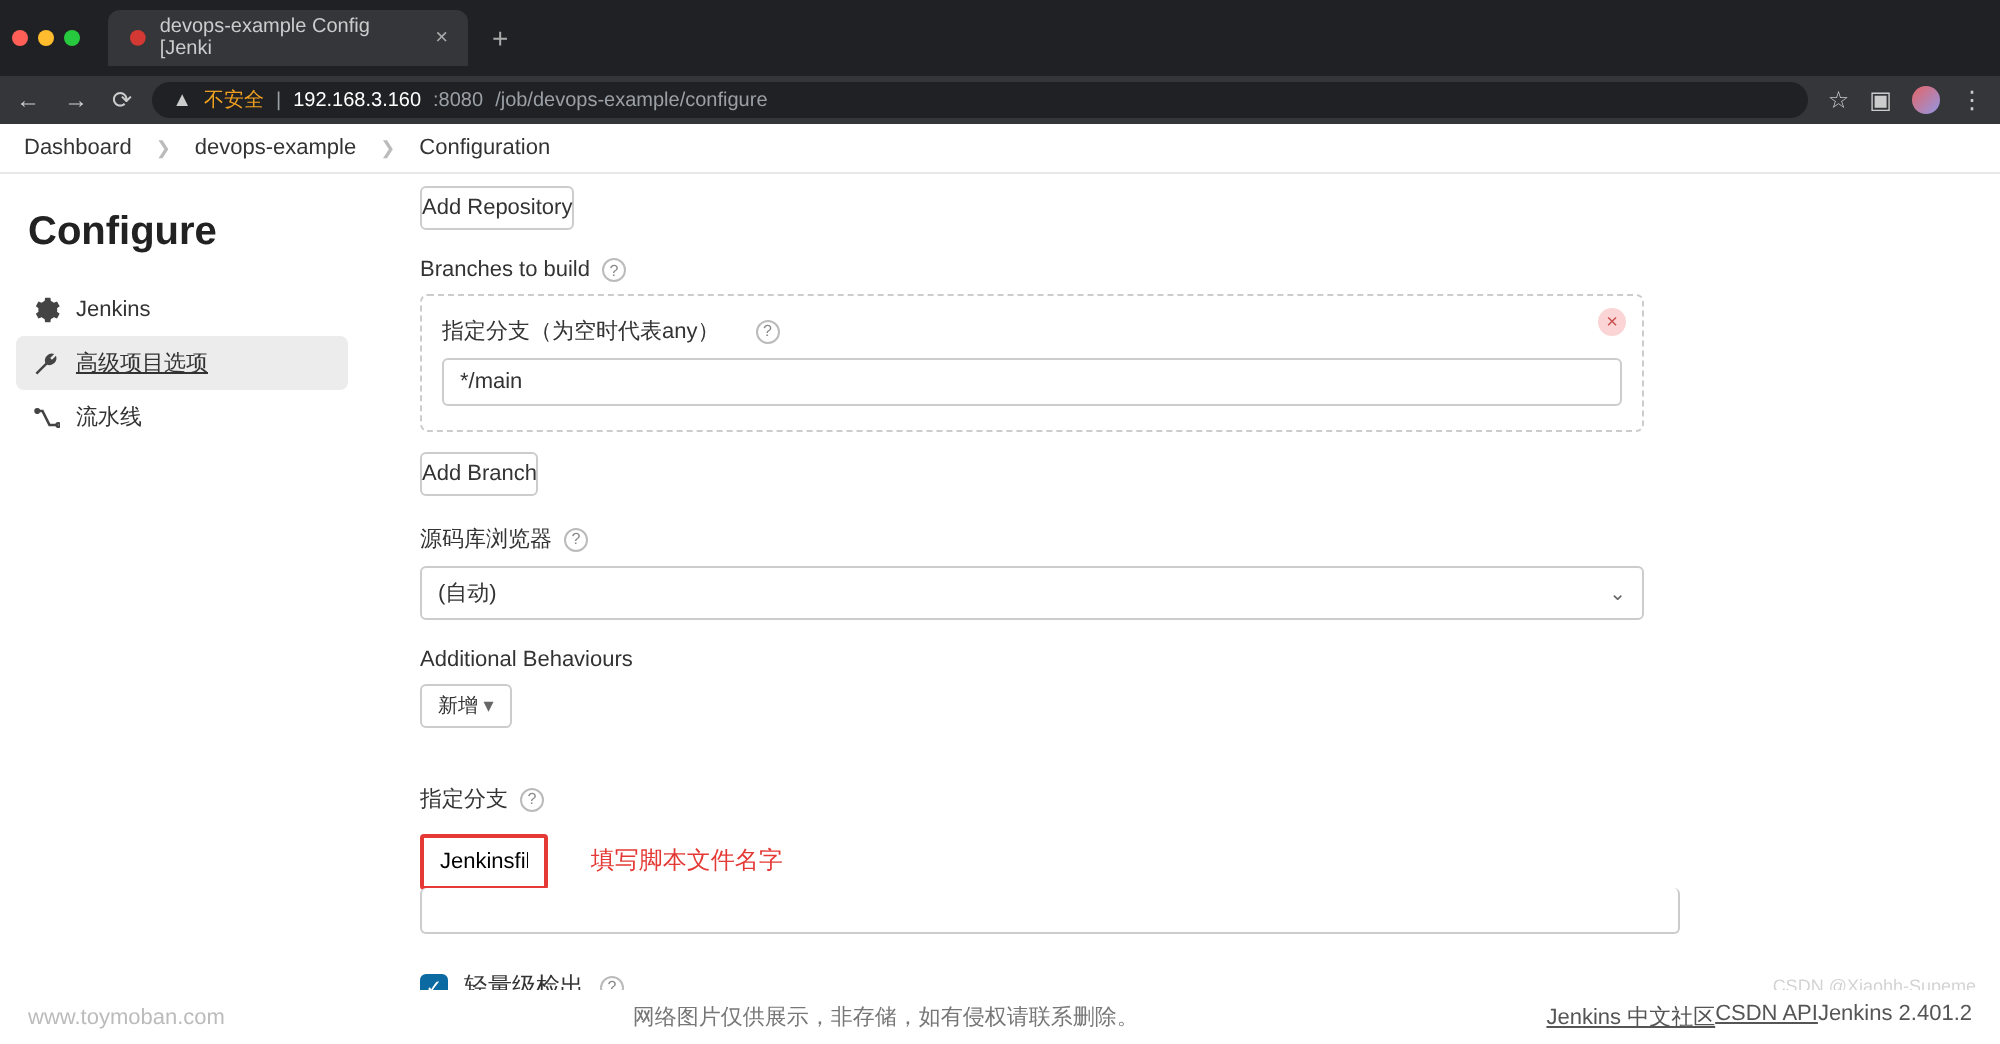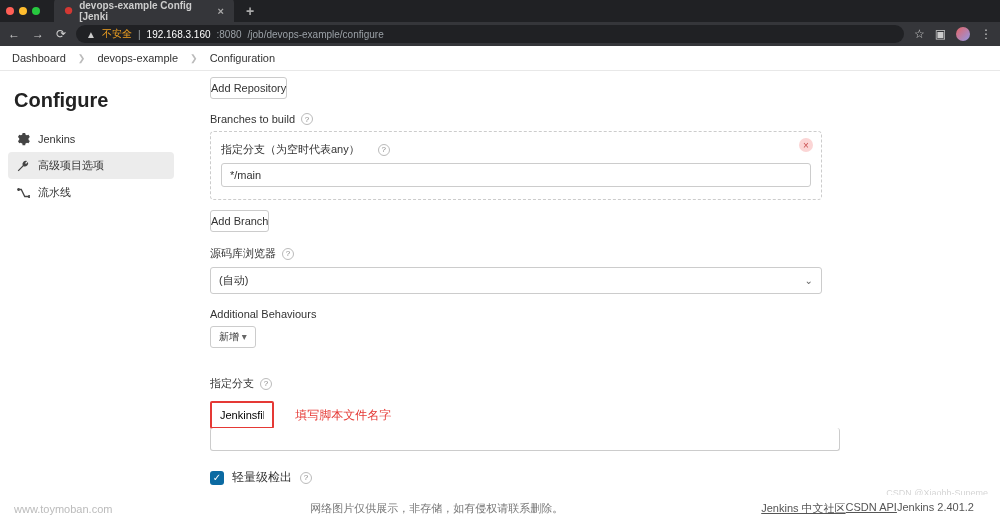--- a/index.html
+++ b/index.html
@@ -1,20 +1,20 @@
 <!DOCTYPE html>
 <html><head>
 <meta charset="utf-8">
 <style>
 * { box-sizing: border-box; margin: 0; padding: 0; }
 body { font-family: -apple-system, BlinkMacSystemFont, "Segoe UI", Arial, sans-serif; font-size: 12px; background: #fff; width: 1000px; height: 522px; overflow: hidden; }
 
 
 .browser-chrome { background: #2b2b2b; }
-.tab-bar { display: flex; align-items: center; height: 22px; background: #202124; padding: 0 6px; gap: 6px; font-weight: bold; }
+.tab-bar { display: flex; align-items: center; height: 38px; background: #202124; padding: 0 6px; gap: 6px; }
 .mac-dots { display: flex; gap: 5px; margin-right: 8px; }
 .dot { width: 8px; height: 8px; border-radius: 50%; }
 .dot.red { background: #ff5f56; }
 .dot.yellow { background: #ffbd2e; }
 .dot.green { background: #27c93f; }
 .tab { display: flex; align-items: center; gap: 6px; background: #35363a; border-radius: 6px 6px 0 0; padding: 3px 10px; color: #ccc; font-size: 10px; max-width: 180px; }
 .tab-favicon { width: 10px; height: 10px; display: inline-block; }
 .tab-close { color: #aaa; font-size: 11px; }
 .new-tab { color: #aaa; font-size: 14px; padding: 0 6px; }
 
@@ -30,21 +30,21 @@
 
 .breadcrumb { display: flex; align-items: center; gap: 12px; padding: 6px 12px; border-bottom: 1px solid #e8e8e8; background: #fff; color: #333; font-size: 11px; }
 .crumb { color: #333; }
 .crumb-sep { color: #bbb; font-size: 9px; }
 
 
 .main { display: flex; }
 .sidebar { width: 182px; padding: 10px 8px; }
 .page-title { font-size: 20px; font-weight: 700; margin: 8px 6px 14px; color: #222; }
 .side-item { display: flex; align-items: center; gap: 8px; padding: 6px 8px; border-radius: 4px; color: #333; font-size: 11px; cursor: pointer; }
-.side-item.active { background: #ececec; }
+.side-item.active { background: #ececec; text-decoration: underline; }
 .side-icon { width: 14px; height: 14px; color: #444; }
 
 .content { flex: 1; padding: 6px 14px 40px 28px; overflow-y: auto; }
 
 
 .btn-outline { display: inline-block; border: 1px solid #ccc; border-radius: 3px; padding: 4px 0; font-size: 11px; color: #333; background: #fff; cursor: pointer; }
 .btn-outline.small { padding: 3px 8px; font-size: 10px; }
 .section-label { font-size: 11px; color: #333; margin: 14px 0 6px; display: flex; align-items: center; gap: 6px; }
 .help { display: inline-flex; align-items: center; justify-content: center; width: 12px; height: 12px; border: 1px solid #bbb; border-radius: 50%; font-size: 8px; color: #888; }
 .dashed-box { border: 1px dashed #ccc; border-radius: 4px; padding: 10px 10px 12px; position: relative; }
@@ -57,21 +57,21 @@
 .red-box input { border: none; padding: 6px 8px; font-size: 11px; width: 60px; outline: none; }
 .annotation { color: #e53935; font-size: 12px; margin-left: 18px; vertical-align: middle; }
 .checkbox-row { display: flex; align-items: center; gap: 8px; margin-top: 18px; font-size: 12px; color: #333; }
 .cb { width: 14px; height: 14px; background: #0b6aa2; border-radius: 3px; display: flex; align-items: center; justify-content: center; color: #fff; font-size: 10px; }
 .link { color: #0b6aa2; font-size: 11px; margin-top: 16px; display: inline-block; cursor: pointer; }
 .left-wrap { width: 612px; }
 .full-wrap { width: 630px; }
 .wide-input { width: 630px; }
 
 
-.footer { position: fixed; bottom: 0; left: 0; right: 12px; display: flex; justify-content: space-between; align-items: center; padding: 6px 14px; background: #fff; font-size: 11px; }
+.footer { position: fixed; bottom: 0; left: 0; right: 0; display: flex; justify-content: space-between; align-items: center; padding: 6px 14px; background: #fff; font-size: 11px; }
 .footer-left { color: #bbb; }
 .footer-mid { color: #777; }
 .footer-right { display: flex; color: #555; }
 .footer-right .link-f { color: #555; text-decoration: underline; cursor: pointer; }
 .csdn { position: fixed; bottom: 24px; right: 12px; font-size: 9px; color: rgba(0,0,0,0.18); }
 </style>
 </head>
 <body>
 
 <div class="browser-chrome">

